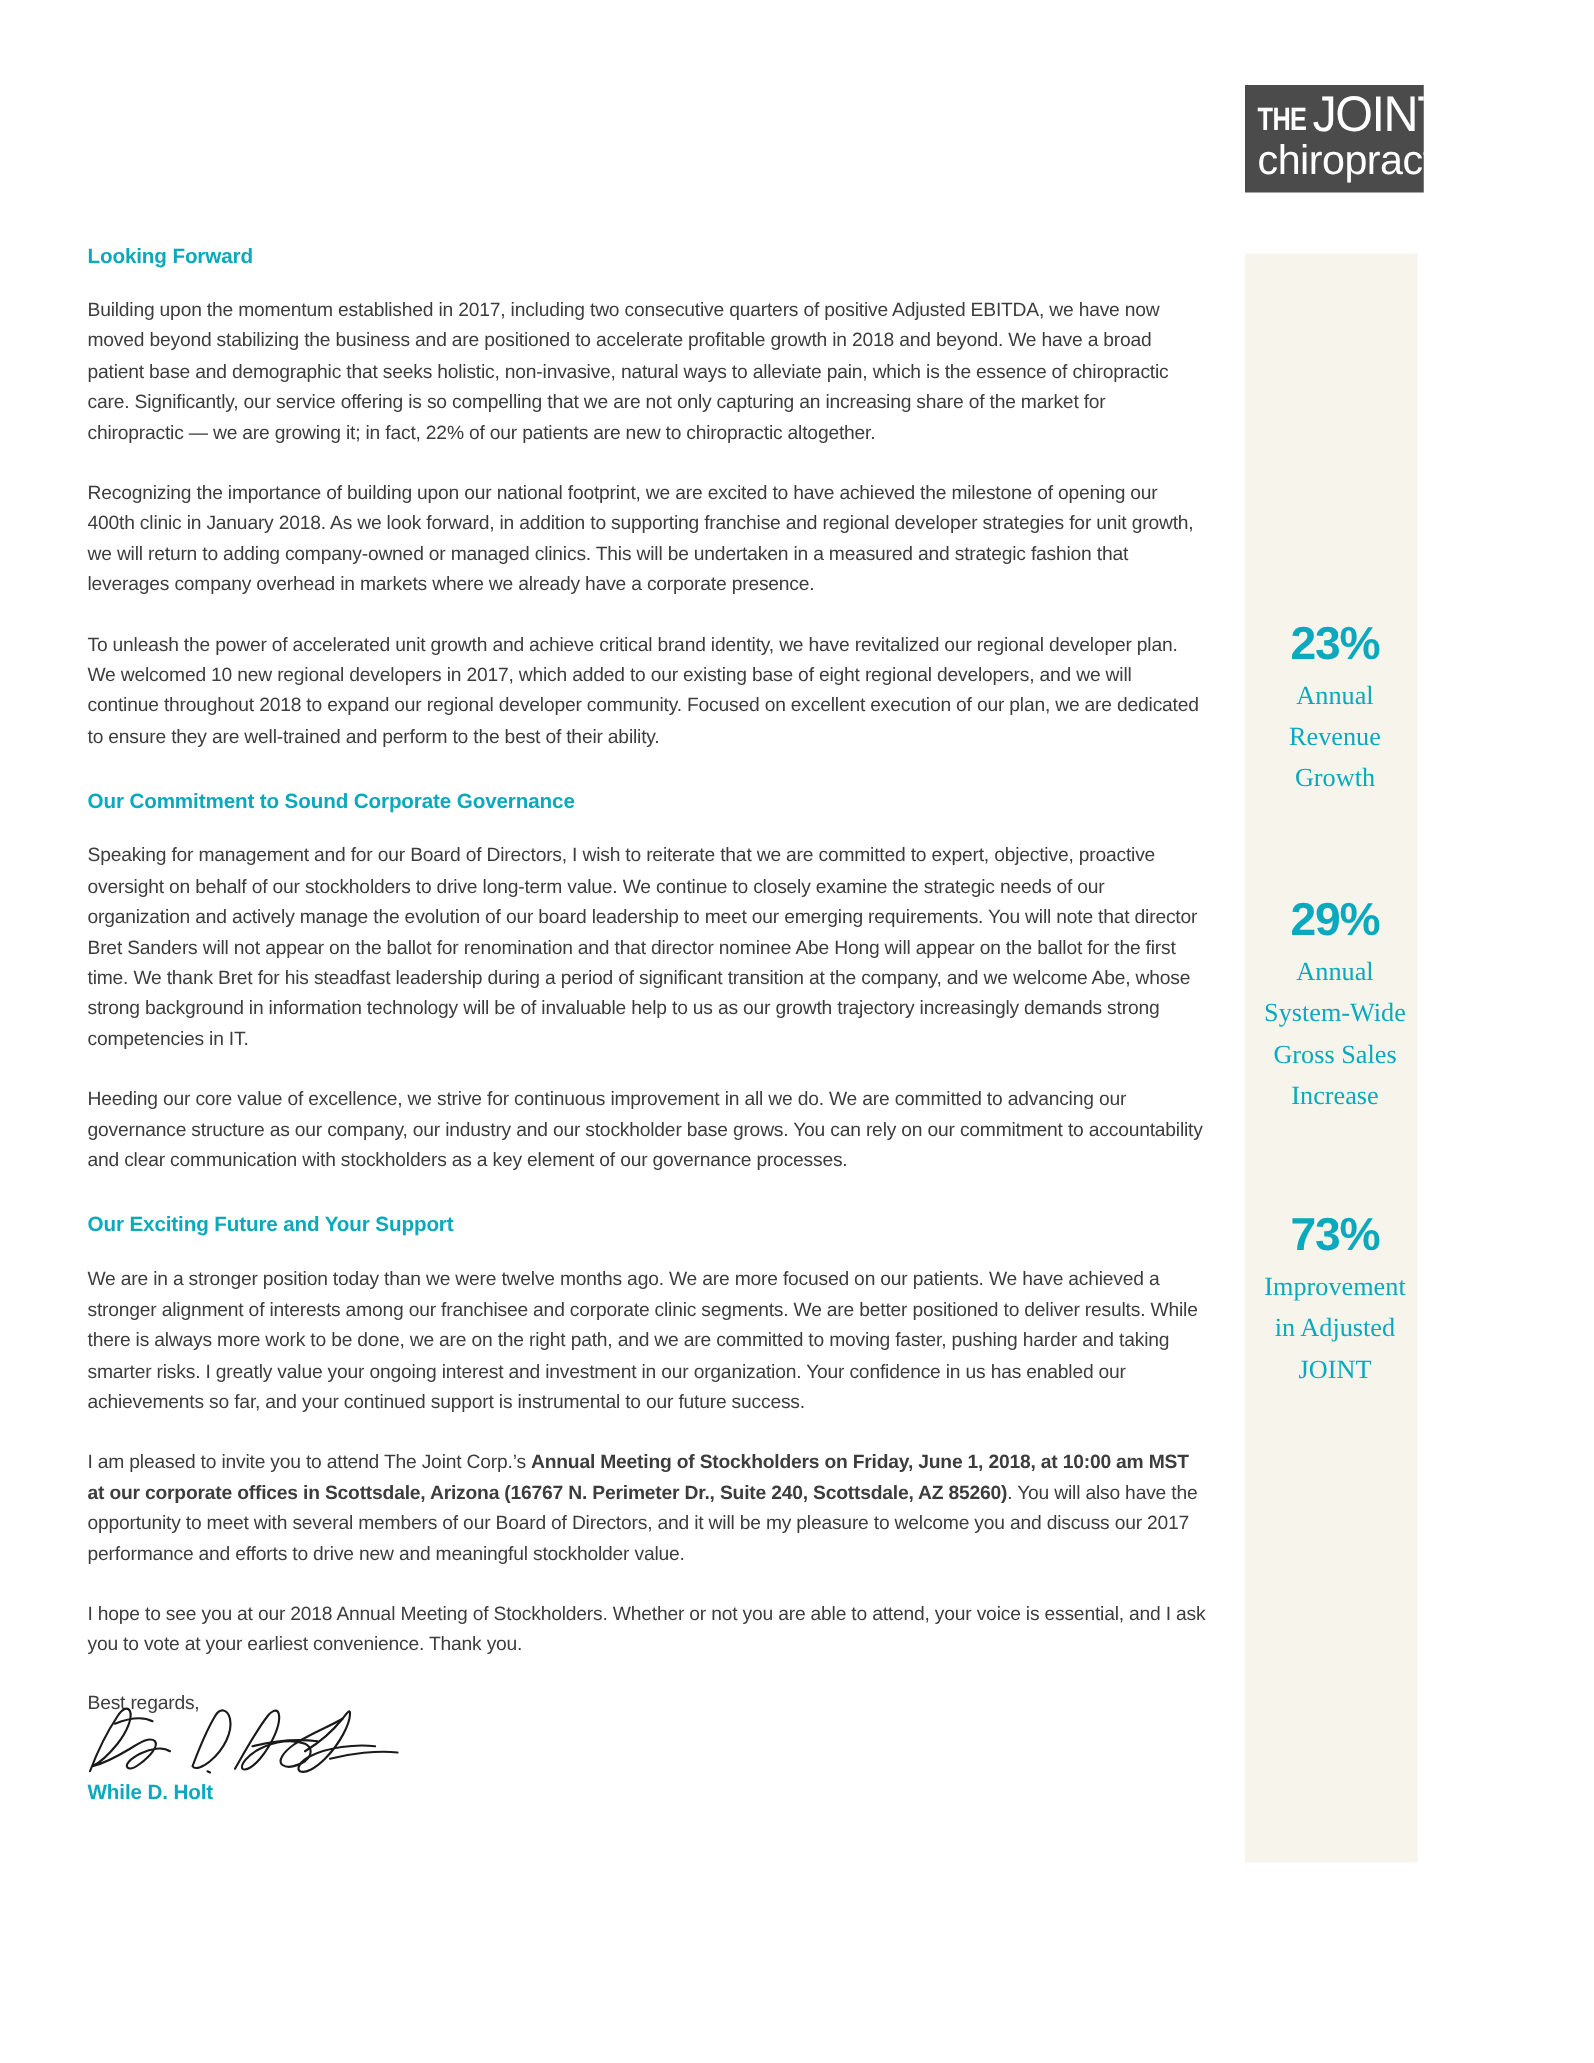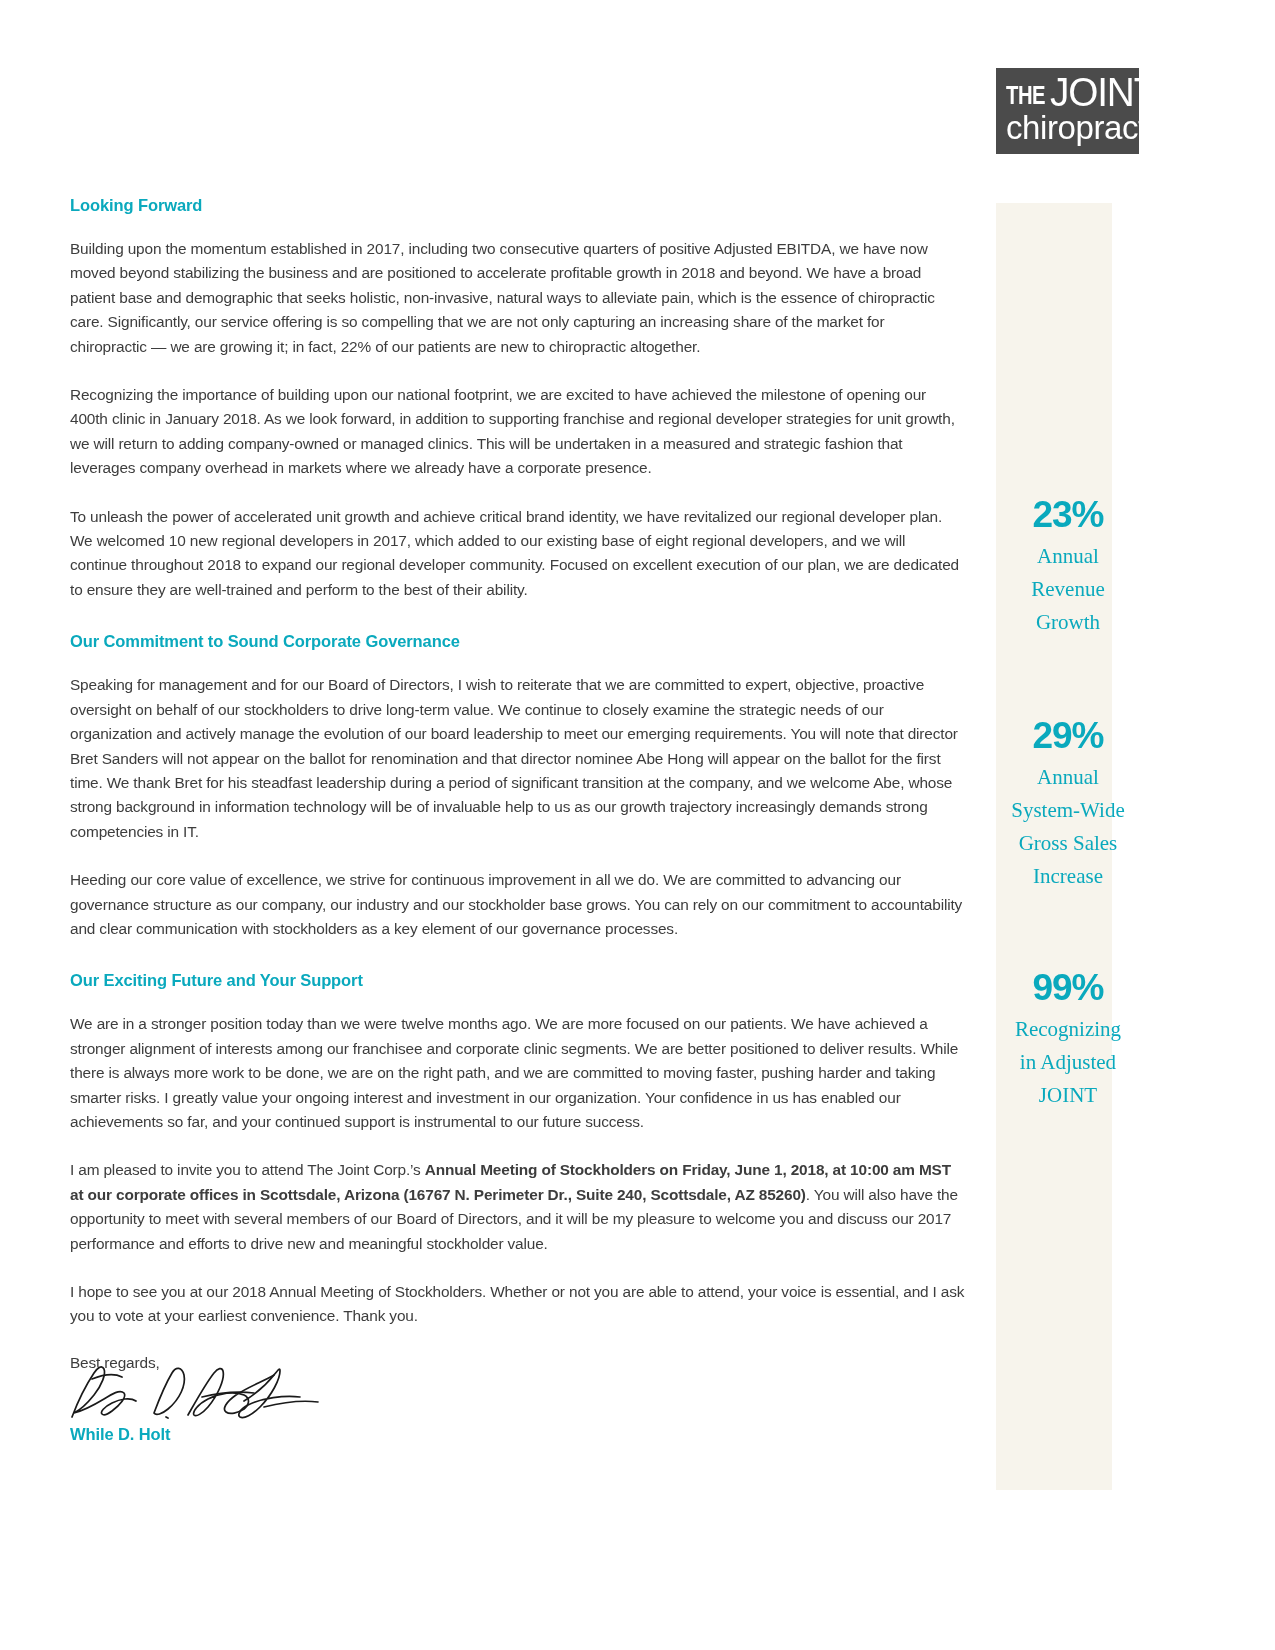--- a/index.html
+++ b/index.html
@@ -62,21 +62,21 @@
     line-height: 1.05;
     margin-top: 2px;
     white-space: nowrap;
   }
 
   
   .stats-rail {
     position: absolute;
     left: 996px;
     top: 203px;
-    width: 116px;
+    width: 138px;
     height: 1287px;
     background: #f7f4ec;
   }
   .stat-block {
     position: absolute;
     left: -8px;
     width: 160px;
     text-align: center;
     color: #0aa9bd;
   }
@@ -197,23 +197,23 @@
       <div class="stat-num">29%</div>
       <div class="stat-label">
         <div>Annual</div>
         <div>System-Wide</div>
         <div>Gross Sales</div>
         <div>Increase</div>
       </div>
     </div>
 
     <div class="stat-block stat-3">
-      <div class="stat-num">99%</div>
+      <div class="stat-num">73%</div>
       <div class="stat-label">
-        <div>Recognizing</div>
+        <div>Improvement</div>
         <div>in Adjusted</div>
         <div>JOINT</div>
       </div>
     </div>
 
   </div>
 
   <div class="letter">
 
     <h2 class="section-heading">Looking Forward</h2>

